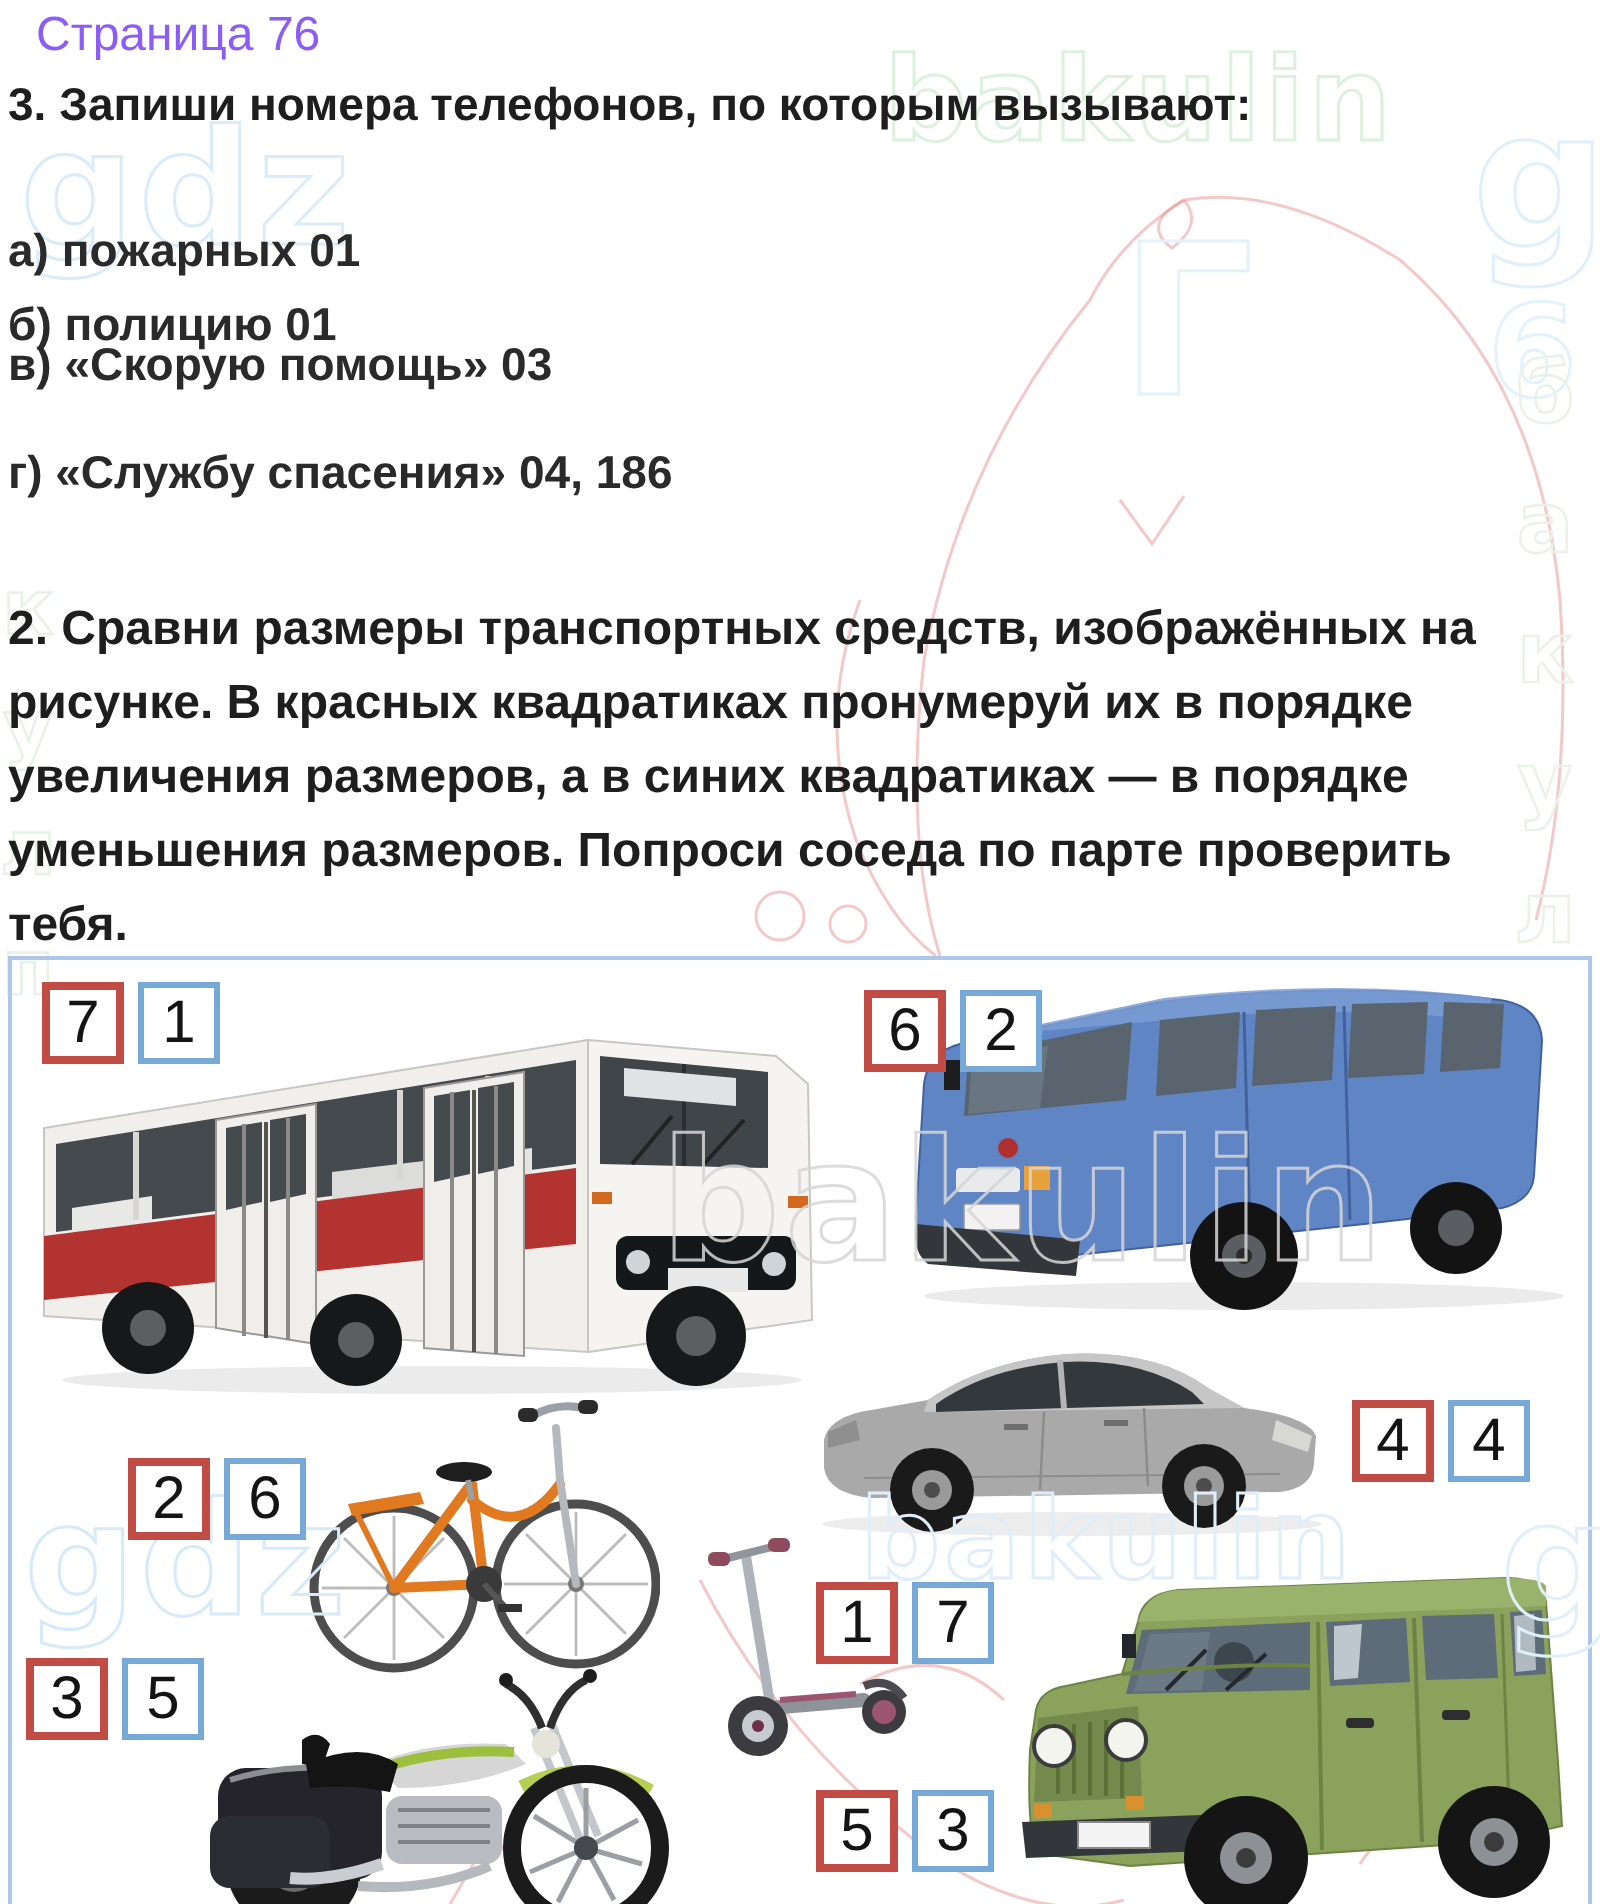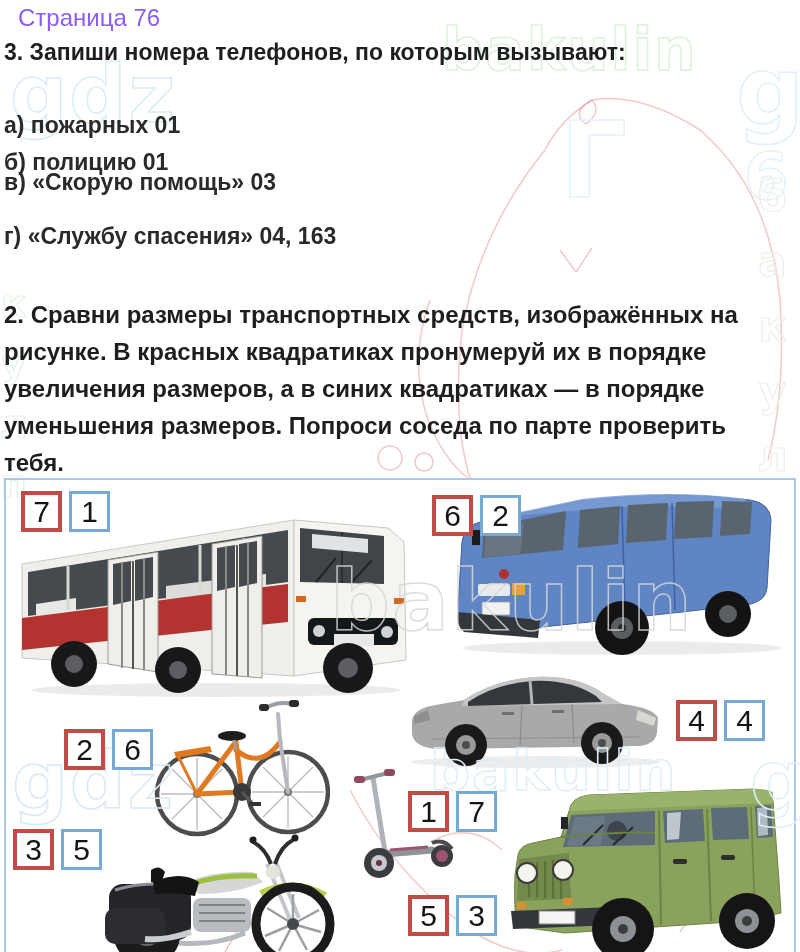--- a/index.html
+++ b/index.html
@@ -57,21 +57,21 @@
 <span class="wm" style="left:560px;top:100px;font-size:105px;-webkit-text-stroke:1.5px #e4f2fb;">Г</span>
 <span class="wm" style="left:744px;top:140px;font-size:64px;-webkit-text-stroke:1.5px #e4f2fb;">6</span>
 <span class="wm wm-vert" style="left:748px;top:172px;font-size:42px;-webkit-text-stroke:1.2px #eaf1e7;">бакул</span>
 <span class="wm wm-vert" style="left:-8px;top:282px;font-size:38px;-webkit-text-stroke:1.2px #e5f2e5;">кулп</span>
 
 <div class="page-title">Страница 76</div>
 <div class="task-heading">3. Запиши номера телефонов, по которым вызывают:</div>
 <div class="answer-line" style="top:112px">а) пожарных 01</div>
 <div class="answer-line" style="top:149px">б) полицию 01</div>
 <div class="answer-line" style="top:169px">в) «Скорую помощь» 03</div>
-<div class="answer-line" style="top:223px">г) «Службу спасения» 04, 163</div>
+<div class="answer-line" style="top:223px">г) «Службу спасения» 04, 186</div>
 
 <div class="task4">2. Сравни размеры транспортных средств, изображённых на рисунке. В красных квадратиках пронумеруй их в порядке увеличения размеров, а в синих квадратиках — в порядке уменьшения размеров. Попроси соседа по парте проверить тебя.</div>
 
 <div id="panel">
 
   <span class="wm panel-wm" style="left:324px;top:72px;font-size:84px;-webkit-text-stroke:1.5px #d6d6d6;opacity:.85;">bakulin</span>
   <span class="wm panel-wm" style="left:6px;top:256px;font-size:78px;-webkit-text-stroke:1.5px #d7eaf7;">gdz</span>
   <span class="wm panel-wm" style="left:424px;top:258px;font-size:56px;-webkit-text-stroke:1.5px #dfeef8;">bakulin</span>
   <span class="wm panel-wm" style="left:744px;top:252px;font-size:84px;-webkit-text-stroke:1.5px #e0f0fa;">g</span>
 

